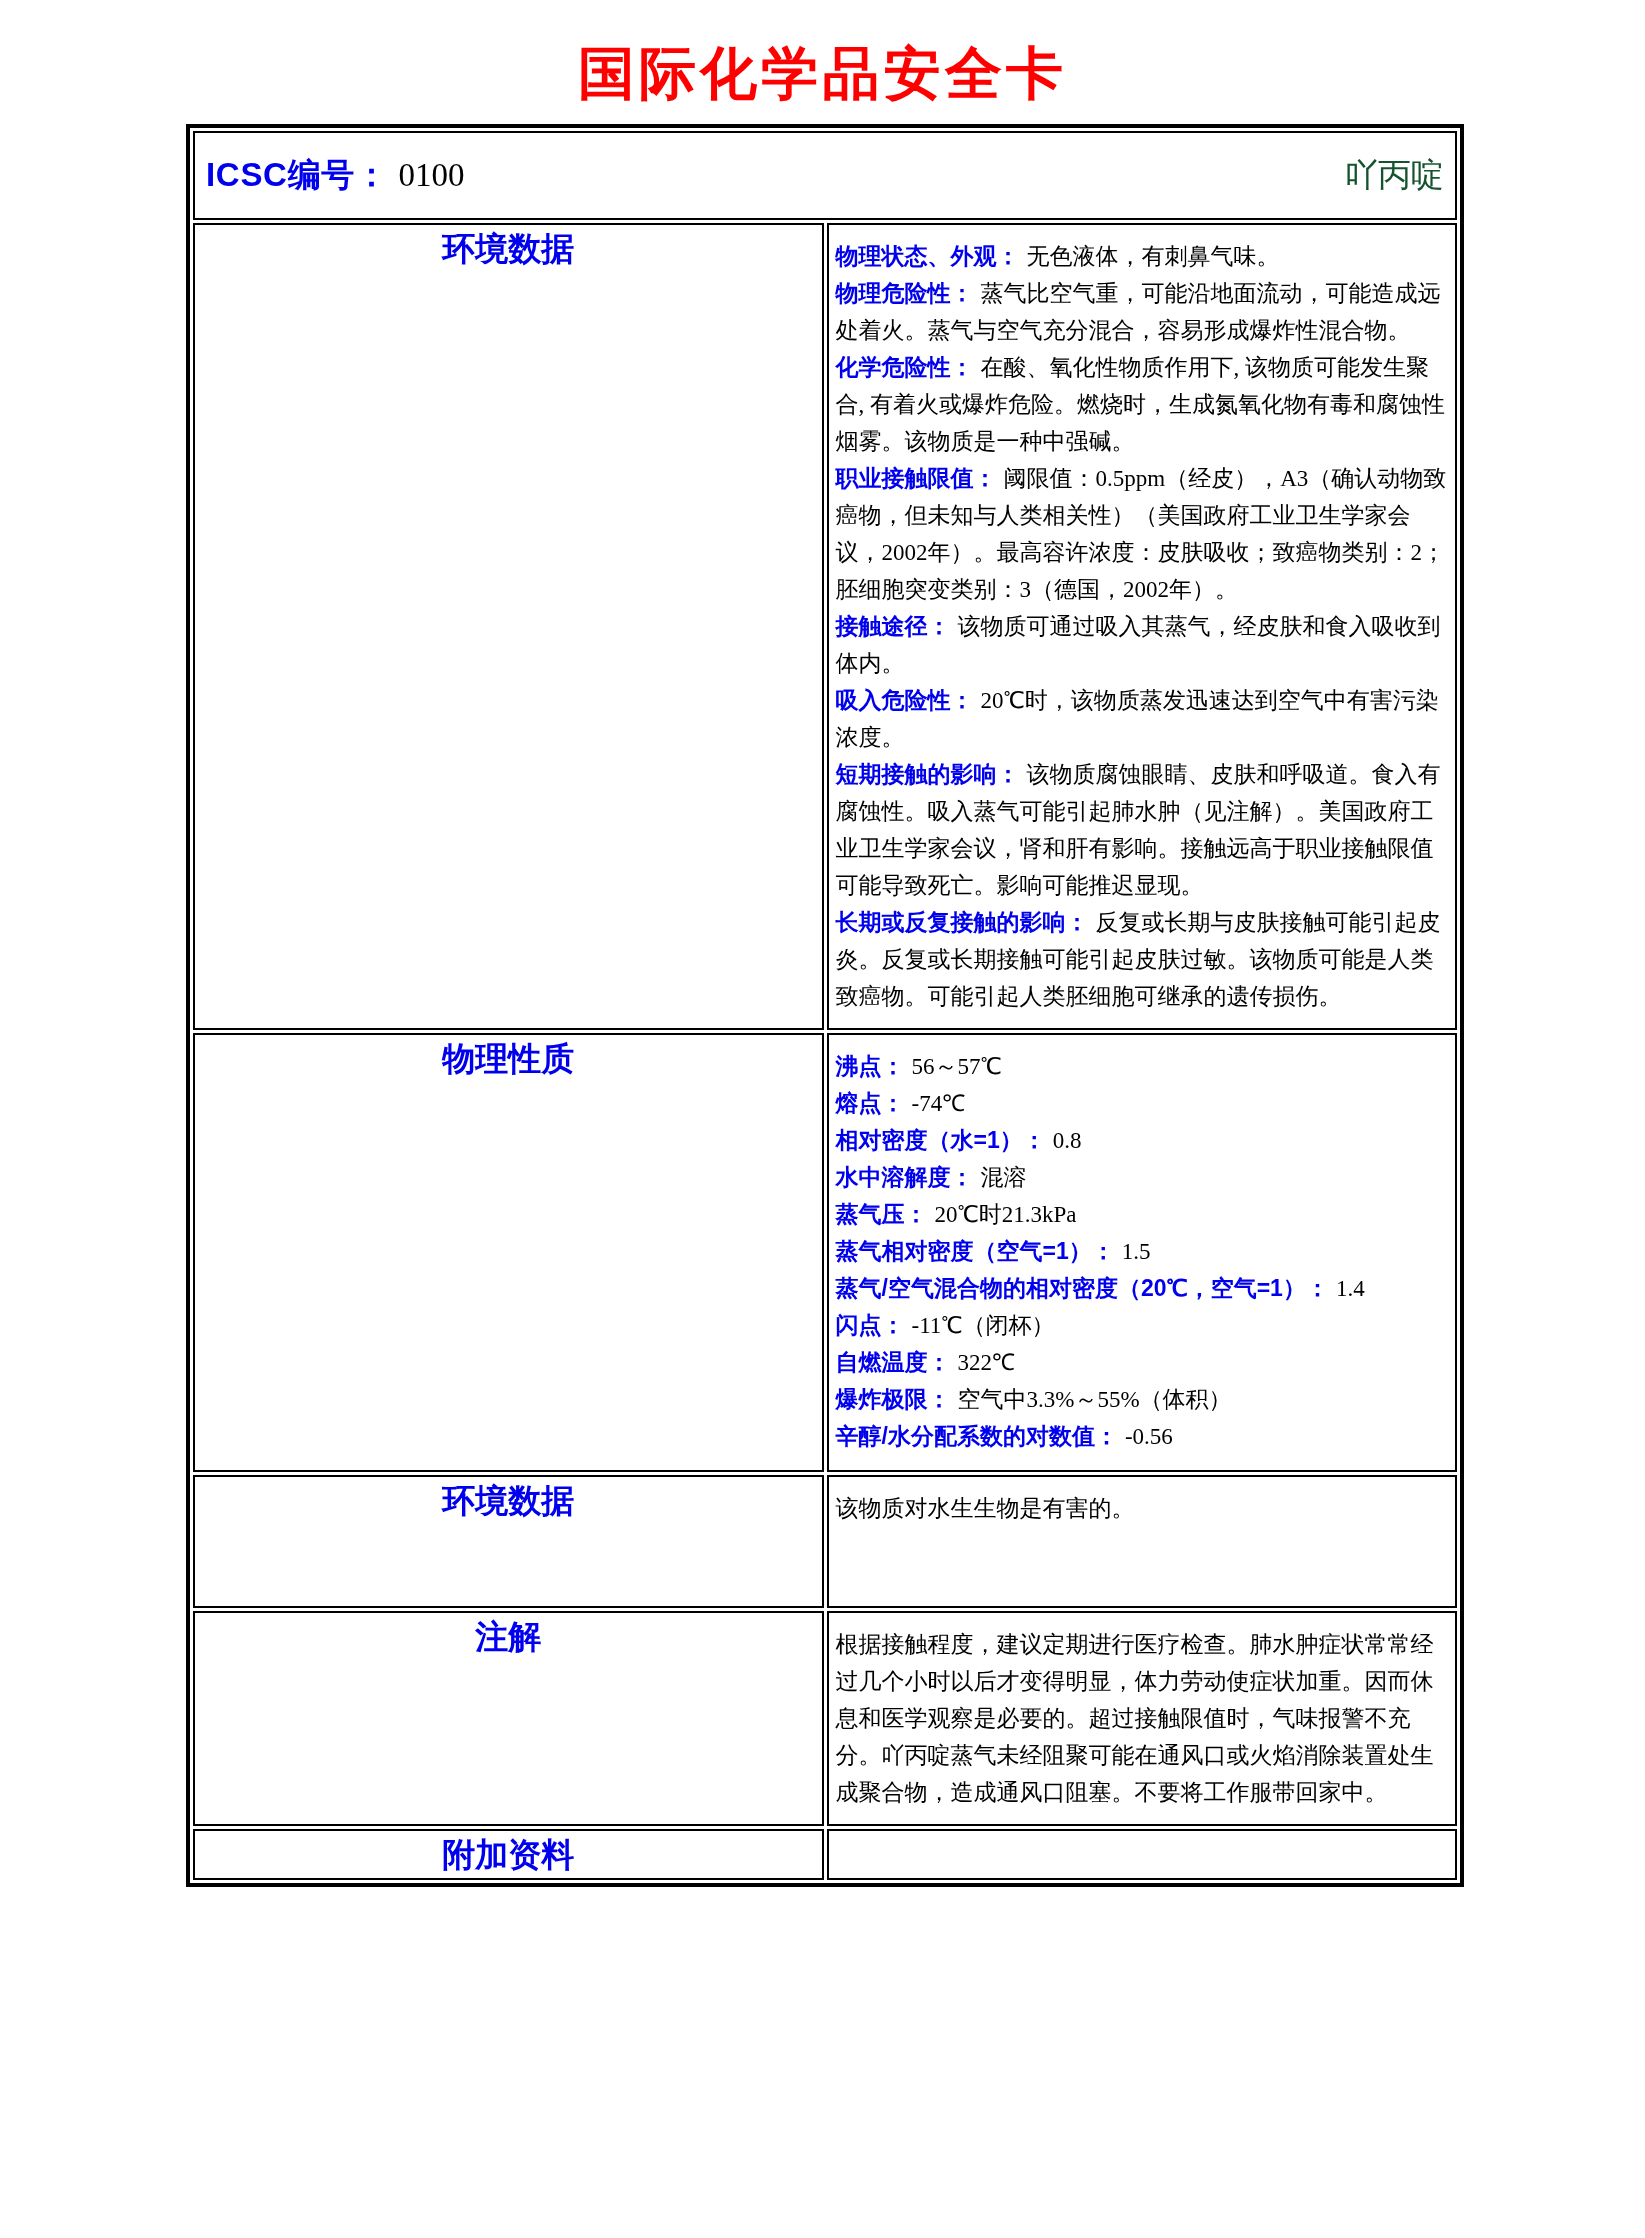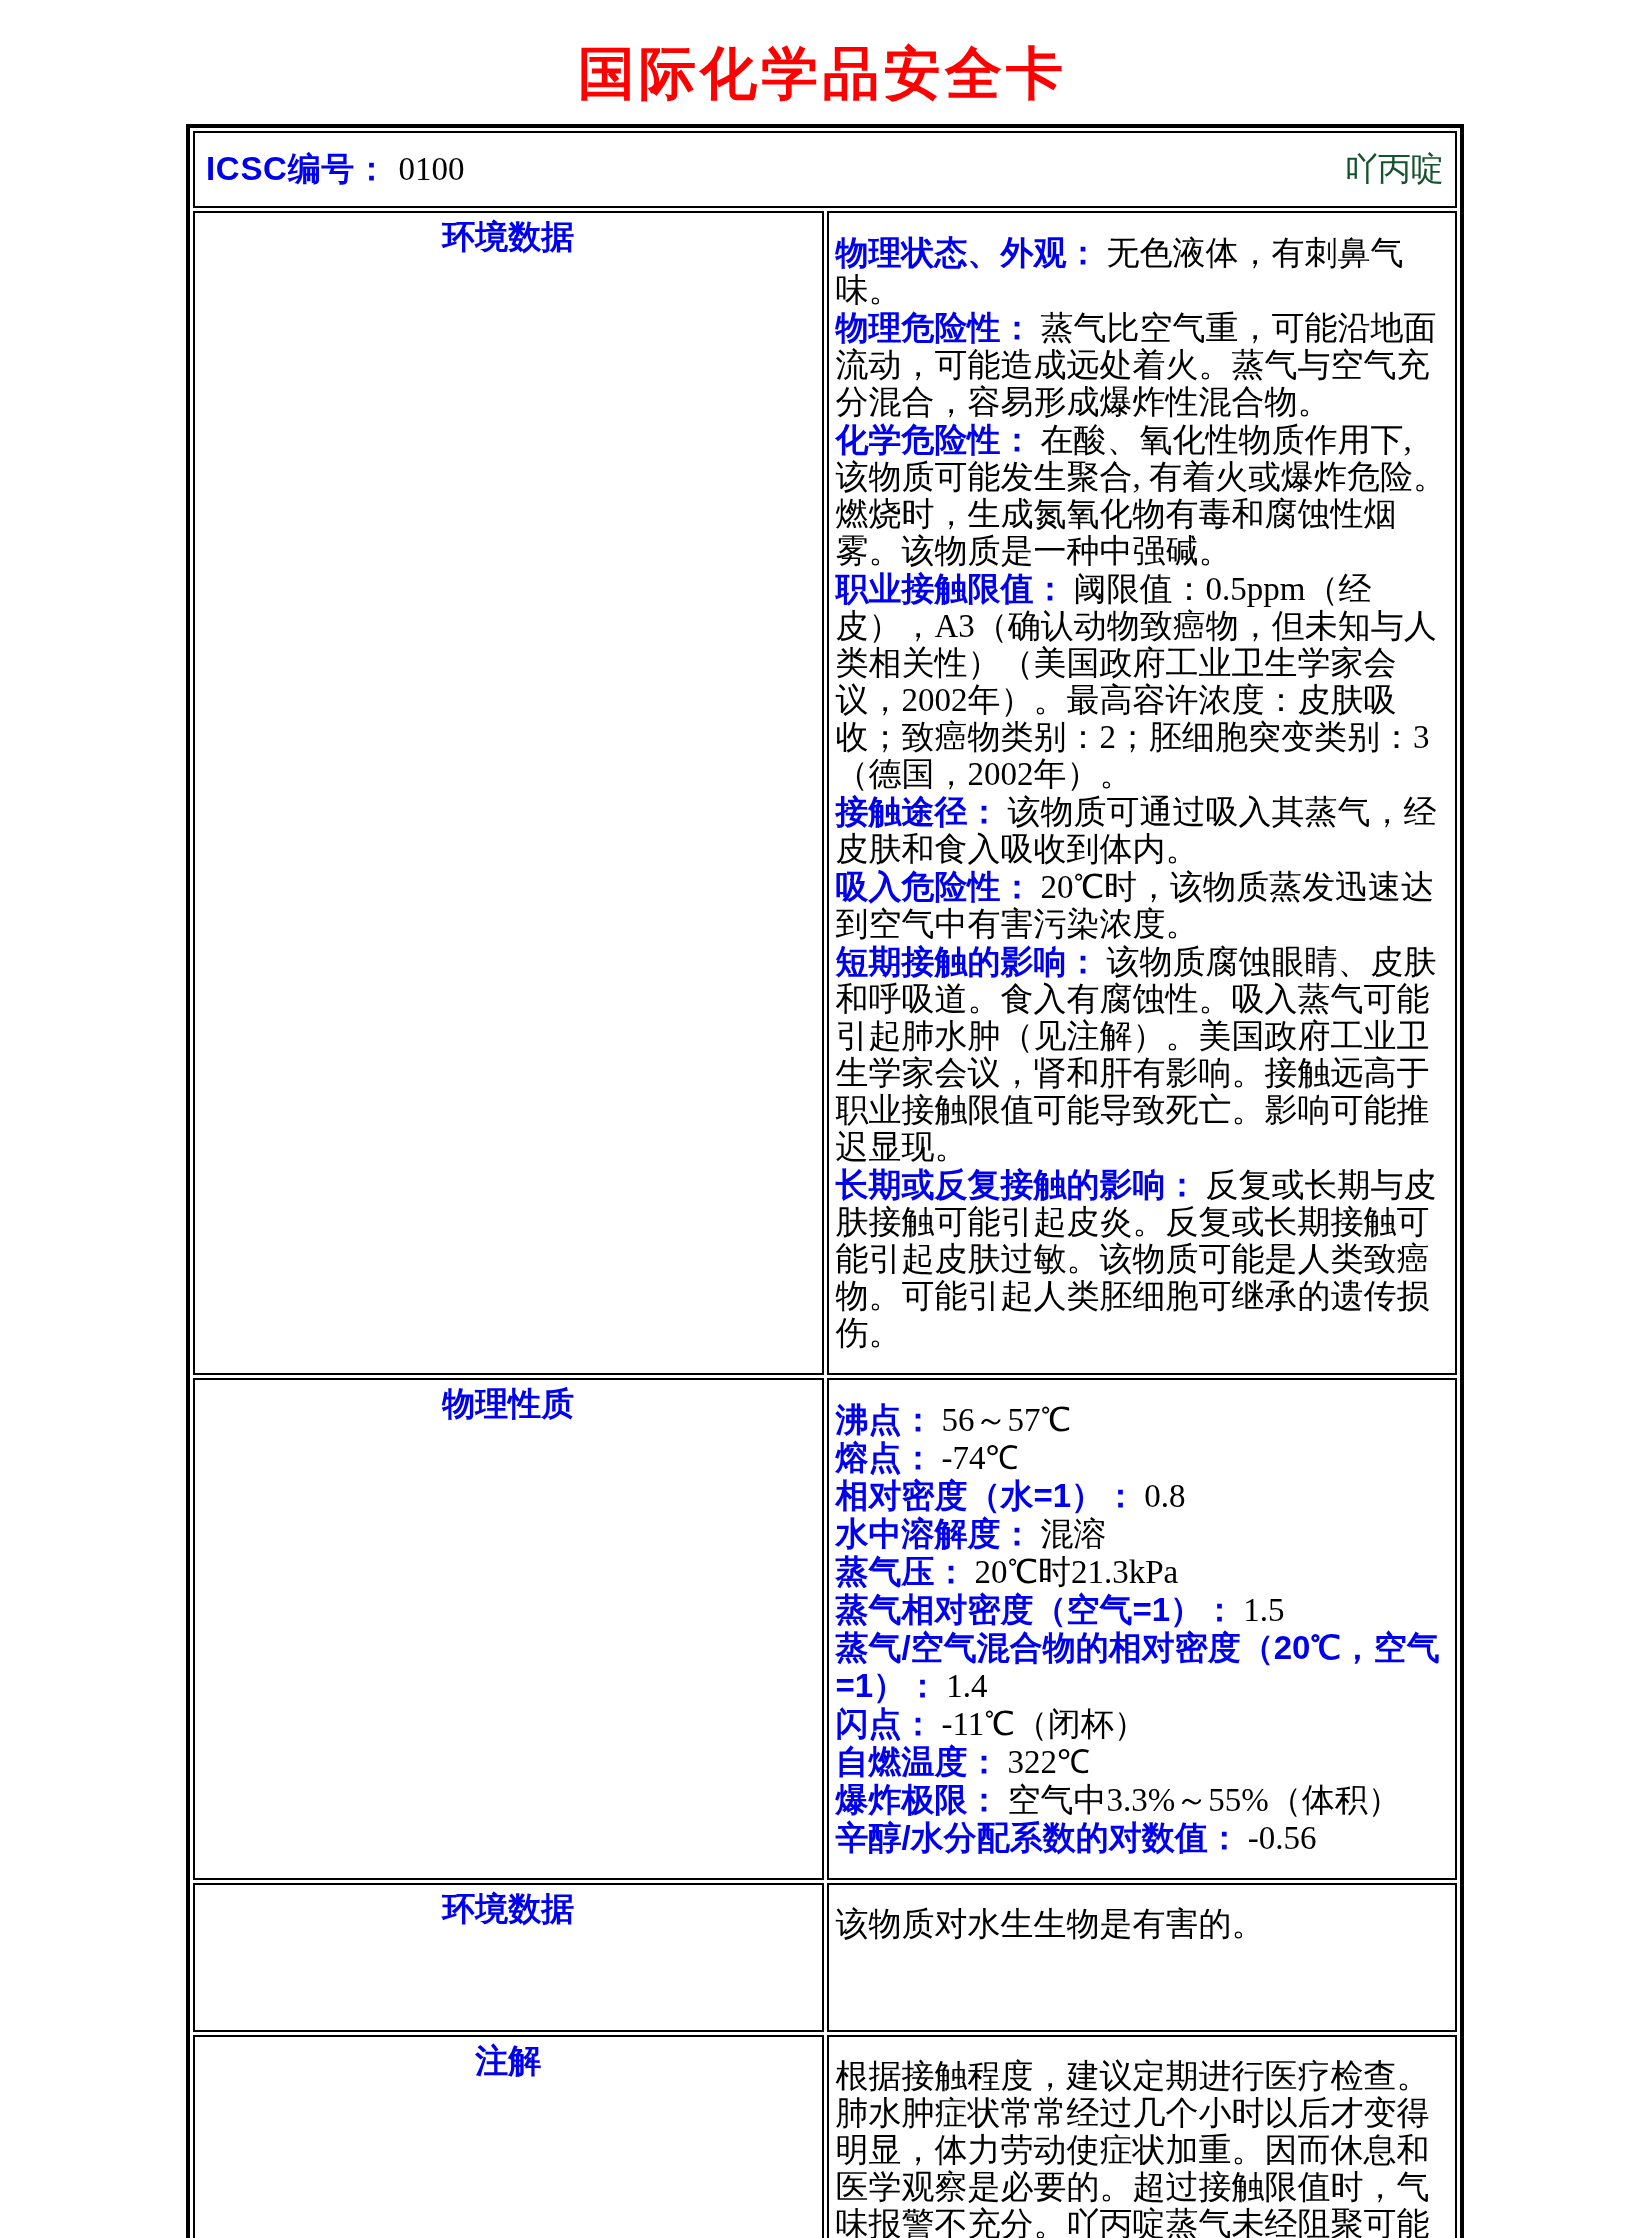--- a/index.html
+++ b/index.html
@@ -13,32 +13,32 @@
     font-size:57px;line-height:67px;font-weight:bold;color:#ff0000;
     letter-spacing:4.2px;
     font-family:"Liberation Sans",sans-serif;
   }
   table.card{
     margin:16.7px 0 0 186px;width:1278px;
     border:4.9px solid #000;border-collapse:separate;border-spacing:3.5px;
     background:#fff;table-layout:fixed;
   }
   table.card td{border:2.8px solid #000;background:#fff;vertical-align:top;}
-  td.hdr-cell{padding:14px 11px;}
+  td.hdr-cell{padding:20px 11px;}
   .hdr-flex{display:flex;justify-content:space-between;align-items:center;min-height:39px;}
   .hdr-left{font-size:33px;}
   .hdr-label{color:#0000ee;font-weight:bold;letter-spacing:0.7px;}
   .hdr-value{color:#000;font-family:"Liberation Serif",serif;margin-left:9.7px;}
   .hdr-name{font-size:33px;color:#14532d;font-family:"Liberation Serif",serif;}
   td.label-cell{
     width:145px;vertical-align:middle;text-align:center;
     color:#0000ee;font-weight:bold;font-size:33px;line-height:39px;padding:4.2px 1.4px;
   }
   td.content-cell{
-    padding:21px 7px;font-size:33px;line-height:37px;color:#000;
+    padding:13px 7px;font-size:23px;line-height:37px;color:#000;
     font-family:"Liberation Serif",serif;
   }
   .inline-label{color:#0000ee;font-weight:bold;font-family:"Liberation Sans",sans-serif;margin-right:7px;}
   .min-important{min-height:703px;}
   .min-physical{min-height:409px;}
   .min-env{min-height:103px;}
   .min-notes{min-height:145px;}
 </style>
 </head>
 <body>

